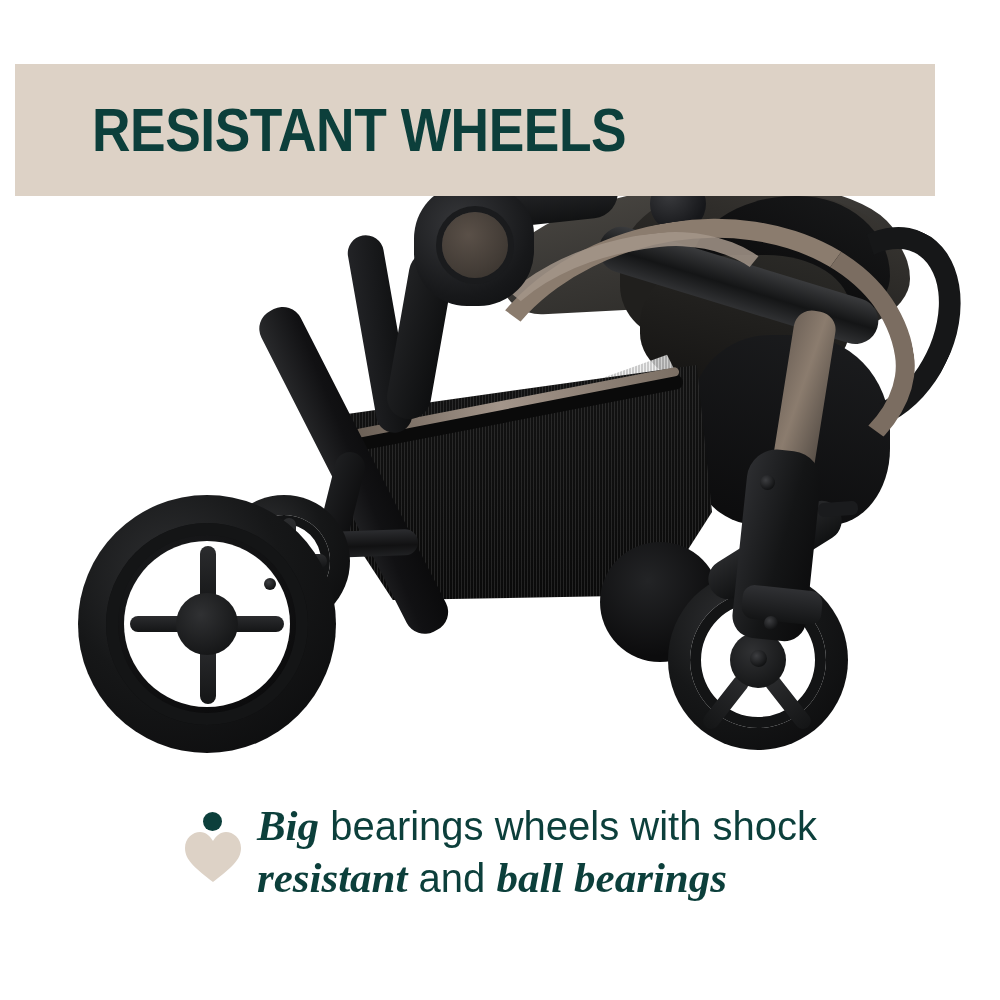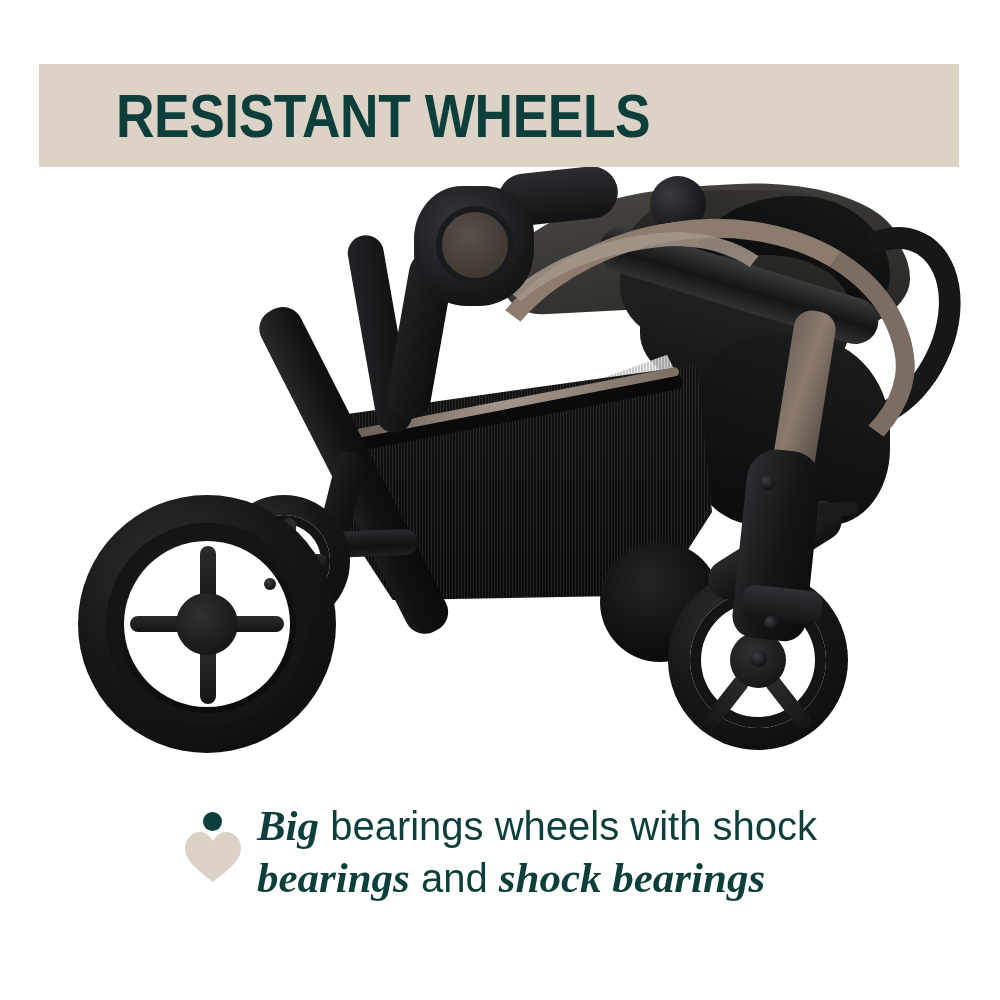--- a/index.html
+++ b/index.html
@@ -14,26 +14,25 @@
     overflow: hidden;
     font-family: "Liberation Sans", sans-serif;
   }
 
   
   .banner {
     position: absolute;
     left: 15px;
     top: 64px;
     width: 920px;
-    height: 103px;
+    height: 132px;
     background: #ddd2c6;
     display: flex;
     align-items: center;
     z-index: 40;
-    margin-left: 24px;
   }
   .banner-title {
     margin-left: 77px;
     color: #0c3f3b;
     font-family: "Liberation Sans Narrow", "Liberation Sans", sans-serif;
     font-weight: 700;
     font-size: 62px;
     letter-spacing: -0.5px;
     line-height: 1;
     transform: scaleX(0.86);
@@ -431,17 +430,17 @@
         <path d="M28 50 C10 36 0 28 0 16 C0 6 8 0 15 0 C21 0 25 4 28 9 C31 4 35 0 41 0 C48 0 56 6 56 16 C56 28 46 36 28 50 Z" fill="#ddd2c6"></path>
       </svg>
     </div>
   </div>
 
   <div class="caption-text">
     <div class="cap-line">
       <span class="ser">Big</span><span class="san"> bearings wheels with shock</span>
     </div>
     <div class="cap-line">
-      <span class="ser">bearings</span><span class="san"> and </span><span class="ser">shock bearings</span>
+      <span class="ser">resistant</span><span class="san"> and </span><span class="ser">ball bearings</span>
     </div>
   </div>
 
 </div>
 
 </body></html>

